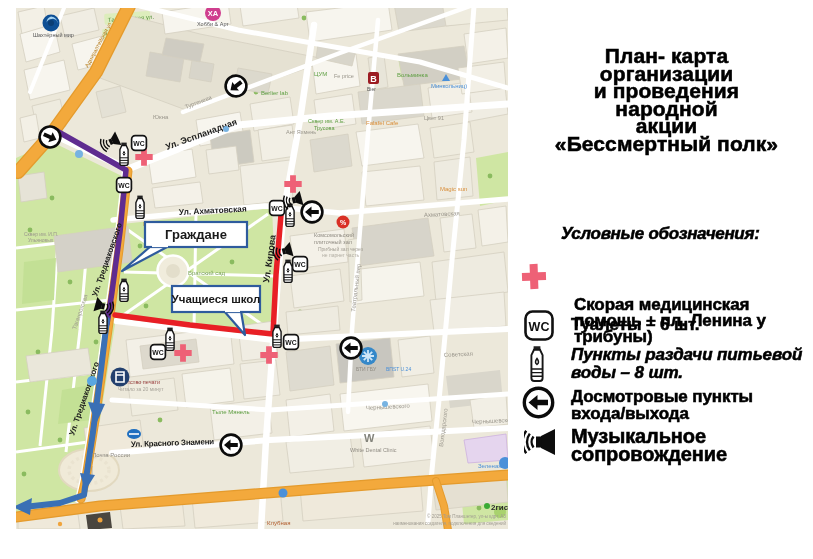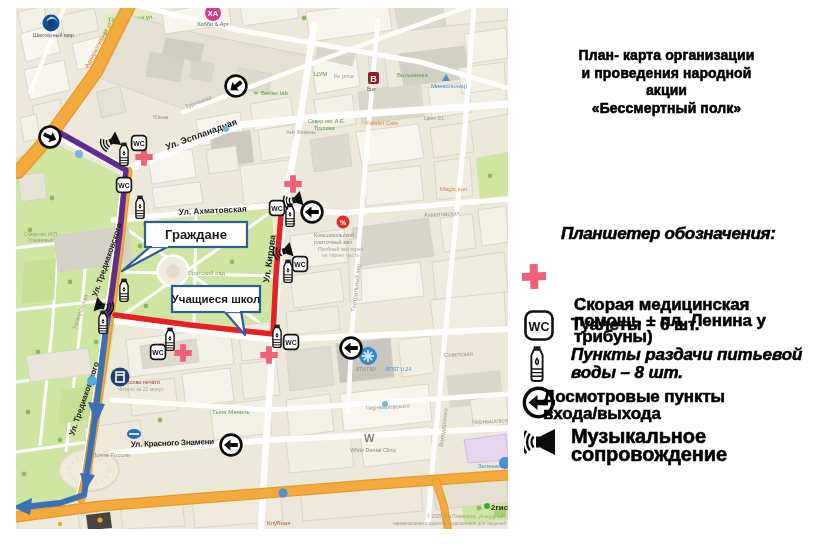--- a/index.html
+++ b/index.html
@@ -546,23 +546,23 @@
 
 <path d="M224,311 L245,335 L241,311" fill="#ffffff" stroke="#2e5b9d" stroke-width="2.2" stroke-linejoin="round"></path>
 
 <rect x="172" y="286" width="88" height="26" fill="#ffffff" stroke="#2e5b9d" stroke-width="2.2"></rect>
 <path d="M225,310.9 L240,310.9" stroke="#ffffff" stroke-width="2.4"></path>
 
 <text x="216" y="303" text-anchor="middle" font-size="11.5" font-weight="bold" fill="#1a1a1a" font-family="Liberation Sans">Учащиеся школ</text>
 </g>
 </svg>
 
-<div class="abs bold" style="left:545px;top:47px;width:243px;text-align:center;font-size:14px;line-height:17.6px;letter-spacing:0.1px;">План- карта организации<br>и проведения народной<br>акции<br>«Бессмертный полк»</div>
-
-<div class="abs bold" style="left:561px;top:224px;font-size:17px;font-style:italic;letter-spacing:-0.3px;">Планшетер обозначения:</div>
+<div class="abs bold" style="left:545px;top:47px;width:243px;text-align:center;font-size:21px;line-height:17.6px;letter-spacing:0.1px;">План- карта организации<br>и проведения народной<br>акции<br>«Бессмертный полк»</div>
+
+<div class="abs bold" style="left:561px;top:224px;font-size:17px;font-style:italic;letter-spacing:-0.3px;">Условные обозначения:</div>
 
 <svg class="abs" style="left:521px;top:263px" width="26" height="28" viewBox="0 0 26 28">
     <path d="M9,1 h8 v8.5 h8 v8 h-8 v8.5 h-8 v-8.5 h-8 v-8 h8 z" fill="#ee6176" transform="rotate(-2 13 14)"></path>
   </svg>
 
 <div class="abs bold" style="left:574px;top:265px;font-size:17px;line-height:16px;letter-spacing:-0.1px;margin-top:32px;">Скорая медицинская<br>помощь + пл. Ленина у<br>трибуны)</div>
 
 <svg class="abs" style="left:524px;top:310px" width="30" height="31" viewBox="0 0 30 31">
     <rect x="1.5" y="1.5" width="27" height="28" rx="7" fill="#fff" stroke="#111" stroke-width="2.6"></rect>
     <text x="15" y="21" text-anchor="middle" font-size="12.5" font-weight="bold" font-family="Liberation Sans" fill="#111">WC</text>
@@ -577,21 +577,21 @@
     <path d="M9,13.5 q3,4 0,6 q-3,-2 0,-6 z" fill="none" stroke="#161616" stroke-width="1.5"></path>
   </svg>
 
 <div class="abs bold" style="left:571px;top:346px;font-size:17px;line-height:17.5px;letter-spacing:-0.1px;font-style:italic;">Пункты раздачи питьевой<br>воды – 8 шт.</div>
 
 <svg class="abs" style="left:522px;top:386px" width="33" height="33" viewBox="0 0 33 33">
     <circle cx="16.5" cy="16.5" r="14.2" fill="#fff" stroke="#0b0b0b" stroke-width="3.4"></circle>
     <path d="M6.5,16.5 L15.5,9 L15.5,13.7 L26,13.7 L26,19.3 L15.5,19.3 L15.5,24 Z" fill="#0b0b0b"></path>
   </svg>
 
-<div class="abs bold" style="left:543px;top:388px;font-size:17px;line-height:17px;letter-spacing:-0.1px;">Досмотровые пункты<br>входа/выхода</div>
+<div class="abs bold" style="left:571px;top:388px;font-size:17px;line-height:17px;letter-spacing:-0.1px;">Досмотровые пункты<br>входа/выхода</div>
 
 <svg class="abs" style="left:524px;top:426px" width="38" height="32" viewBox="0 0 38 32">
     <path d="M17,10 L31,3 L31,29 L17,22 Z" fill="#0d0d0d"></path>
     <path d="M12,10.5 h5.5 v11 H12 z" fill="#0d0d0d"></path>
     <path d="M9.5,10.5 a9,9 0 0 0 0,11" fill="none" stroke="#0d0d0d" stroke-width="2.4"></path>
     <path d="M5.8,7.6 a14,14 0 0 0 0,16.8" fill="none" stroke="#0d0d0d" stroke-width="2.4"></path>
     <path d="M2.2,4.8 a19,19 0 0 0 0,22.4" fill="none" stroke="#0d0d0d" stroke-width="2.4"></path>
   </svg>
 
 <div class="abs bold" style="left:571px;top:427px;font-size:20px;line-height:18px;letter-spacing:-0.1px;">Музыкальное<br>сопровождение</div>

